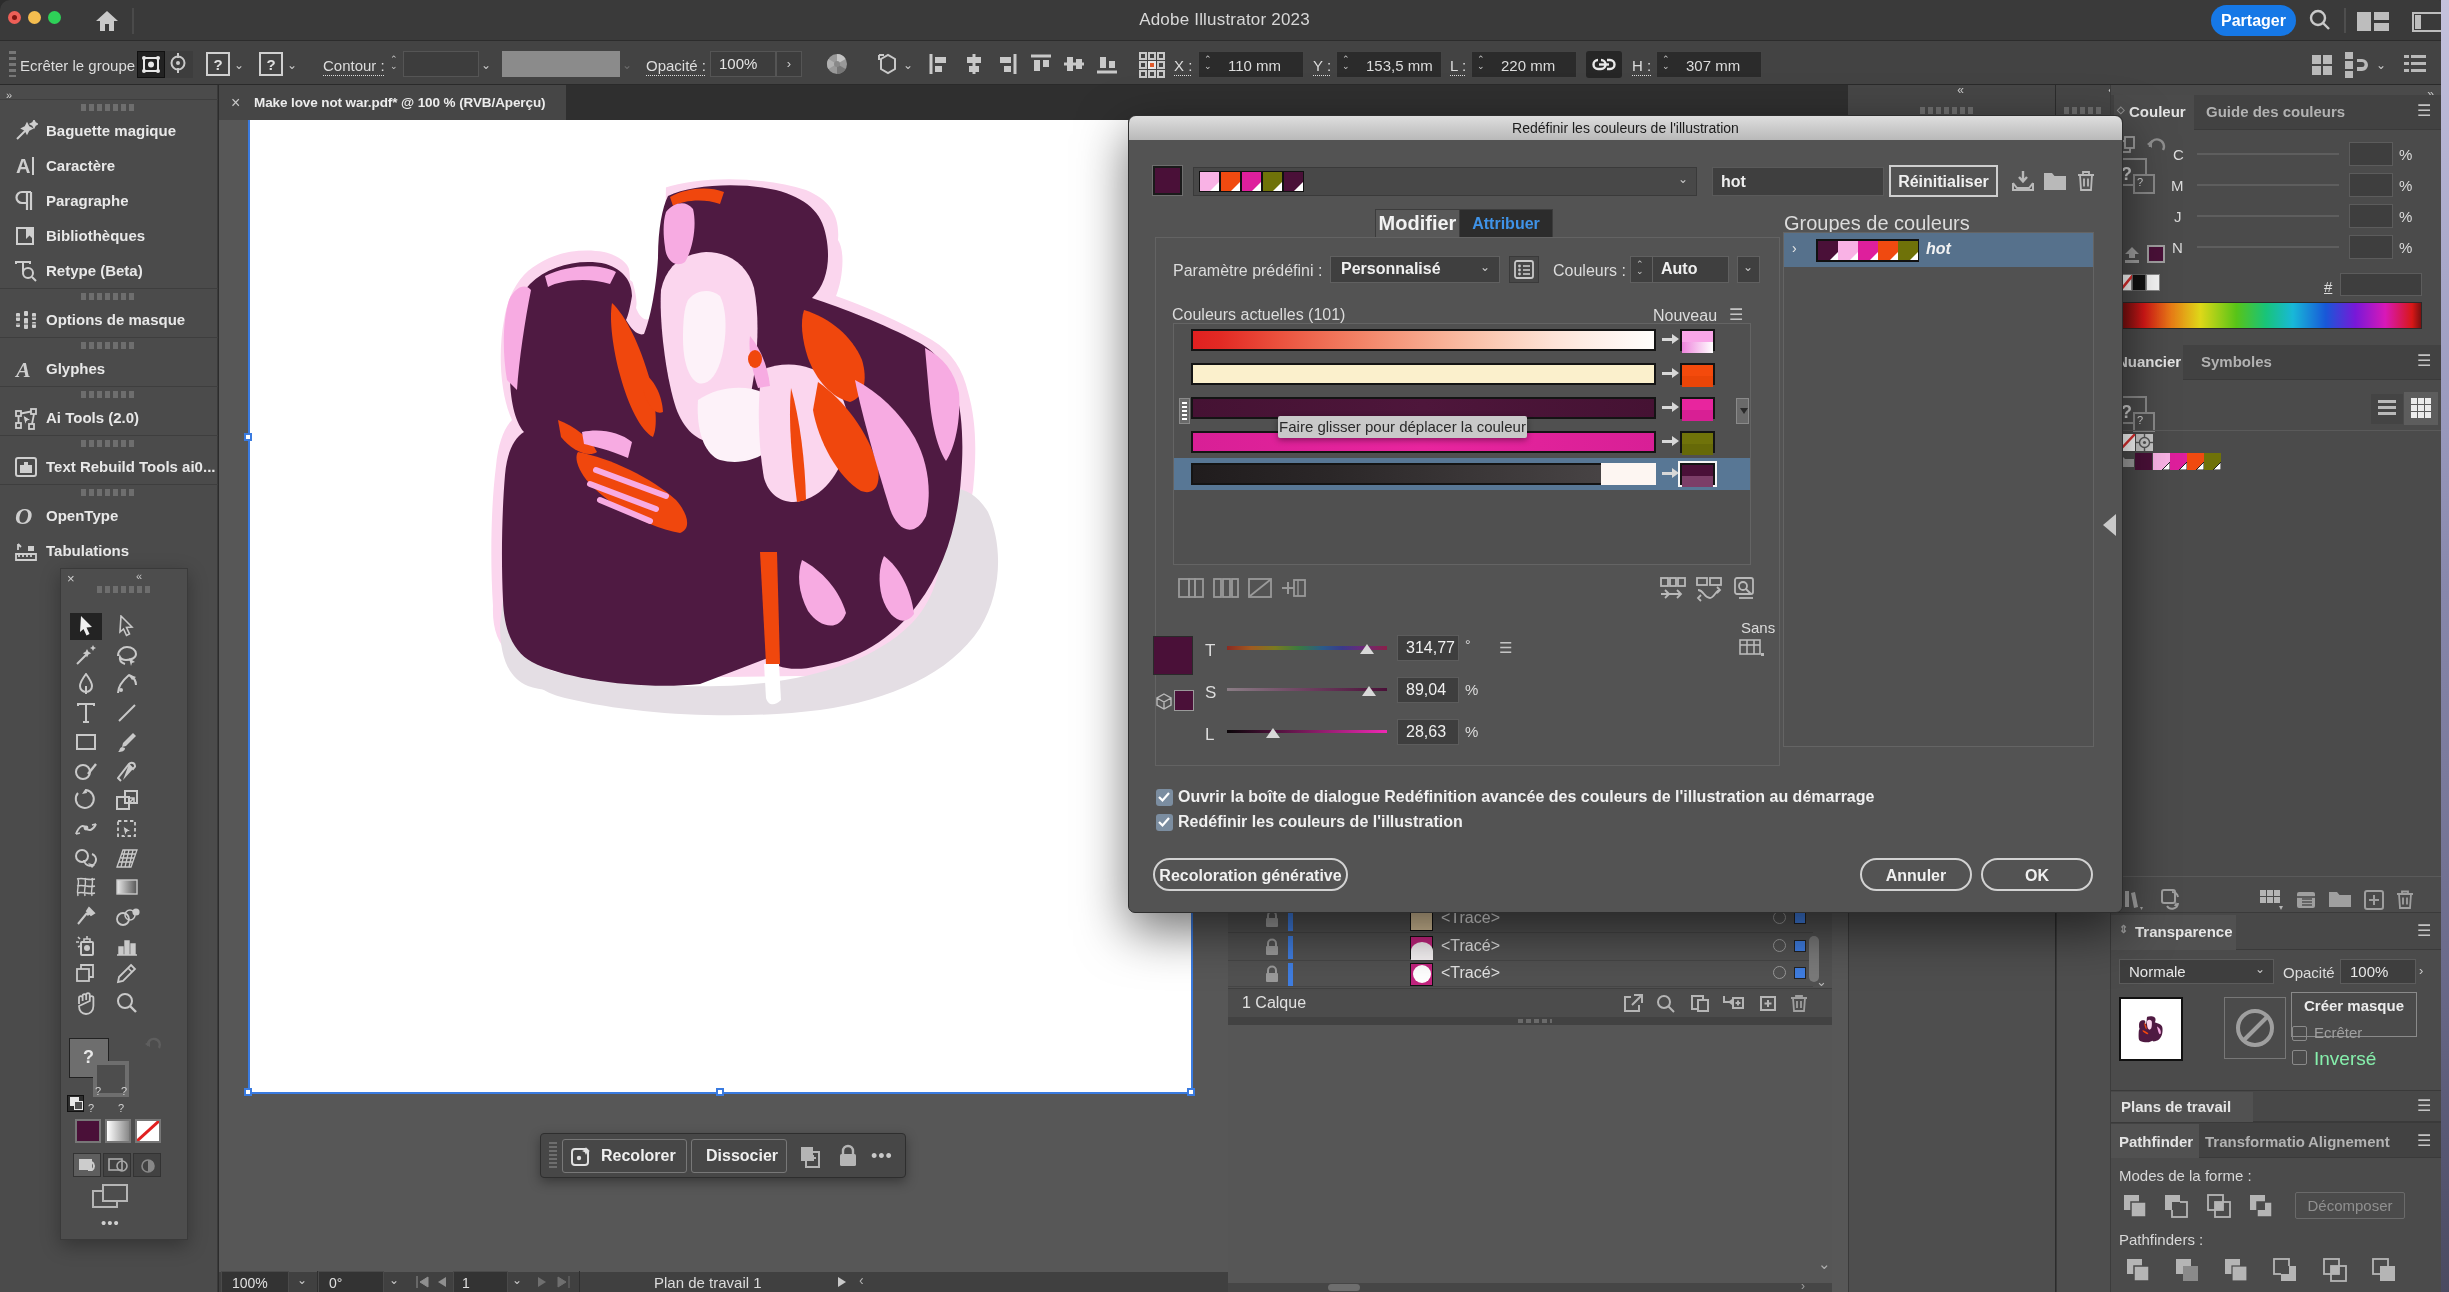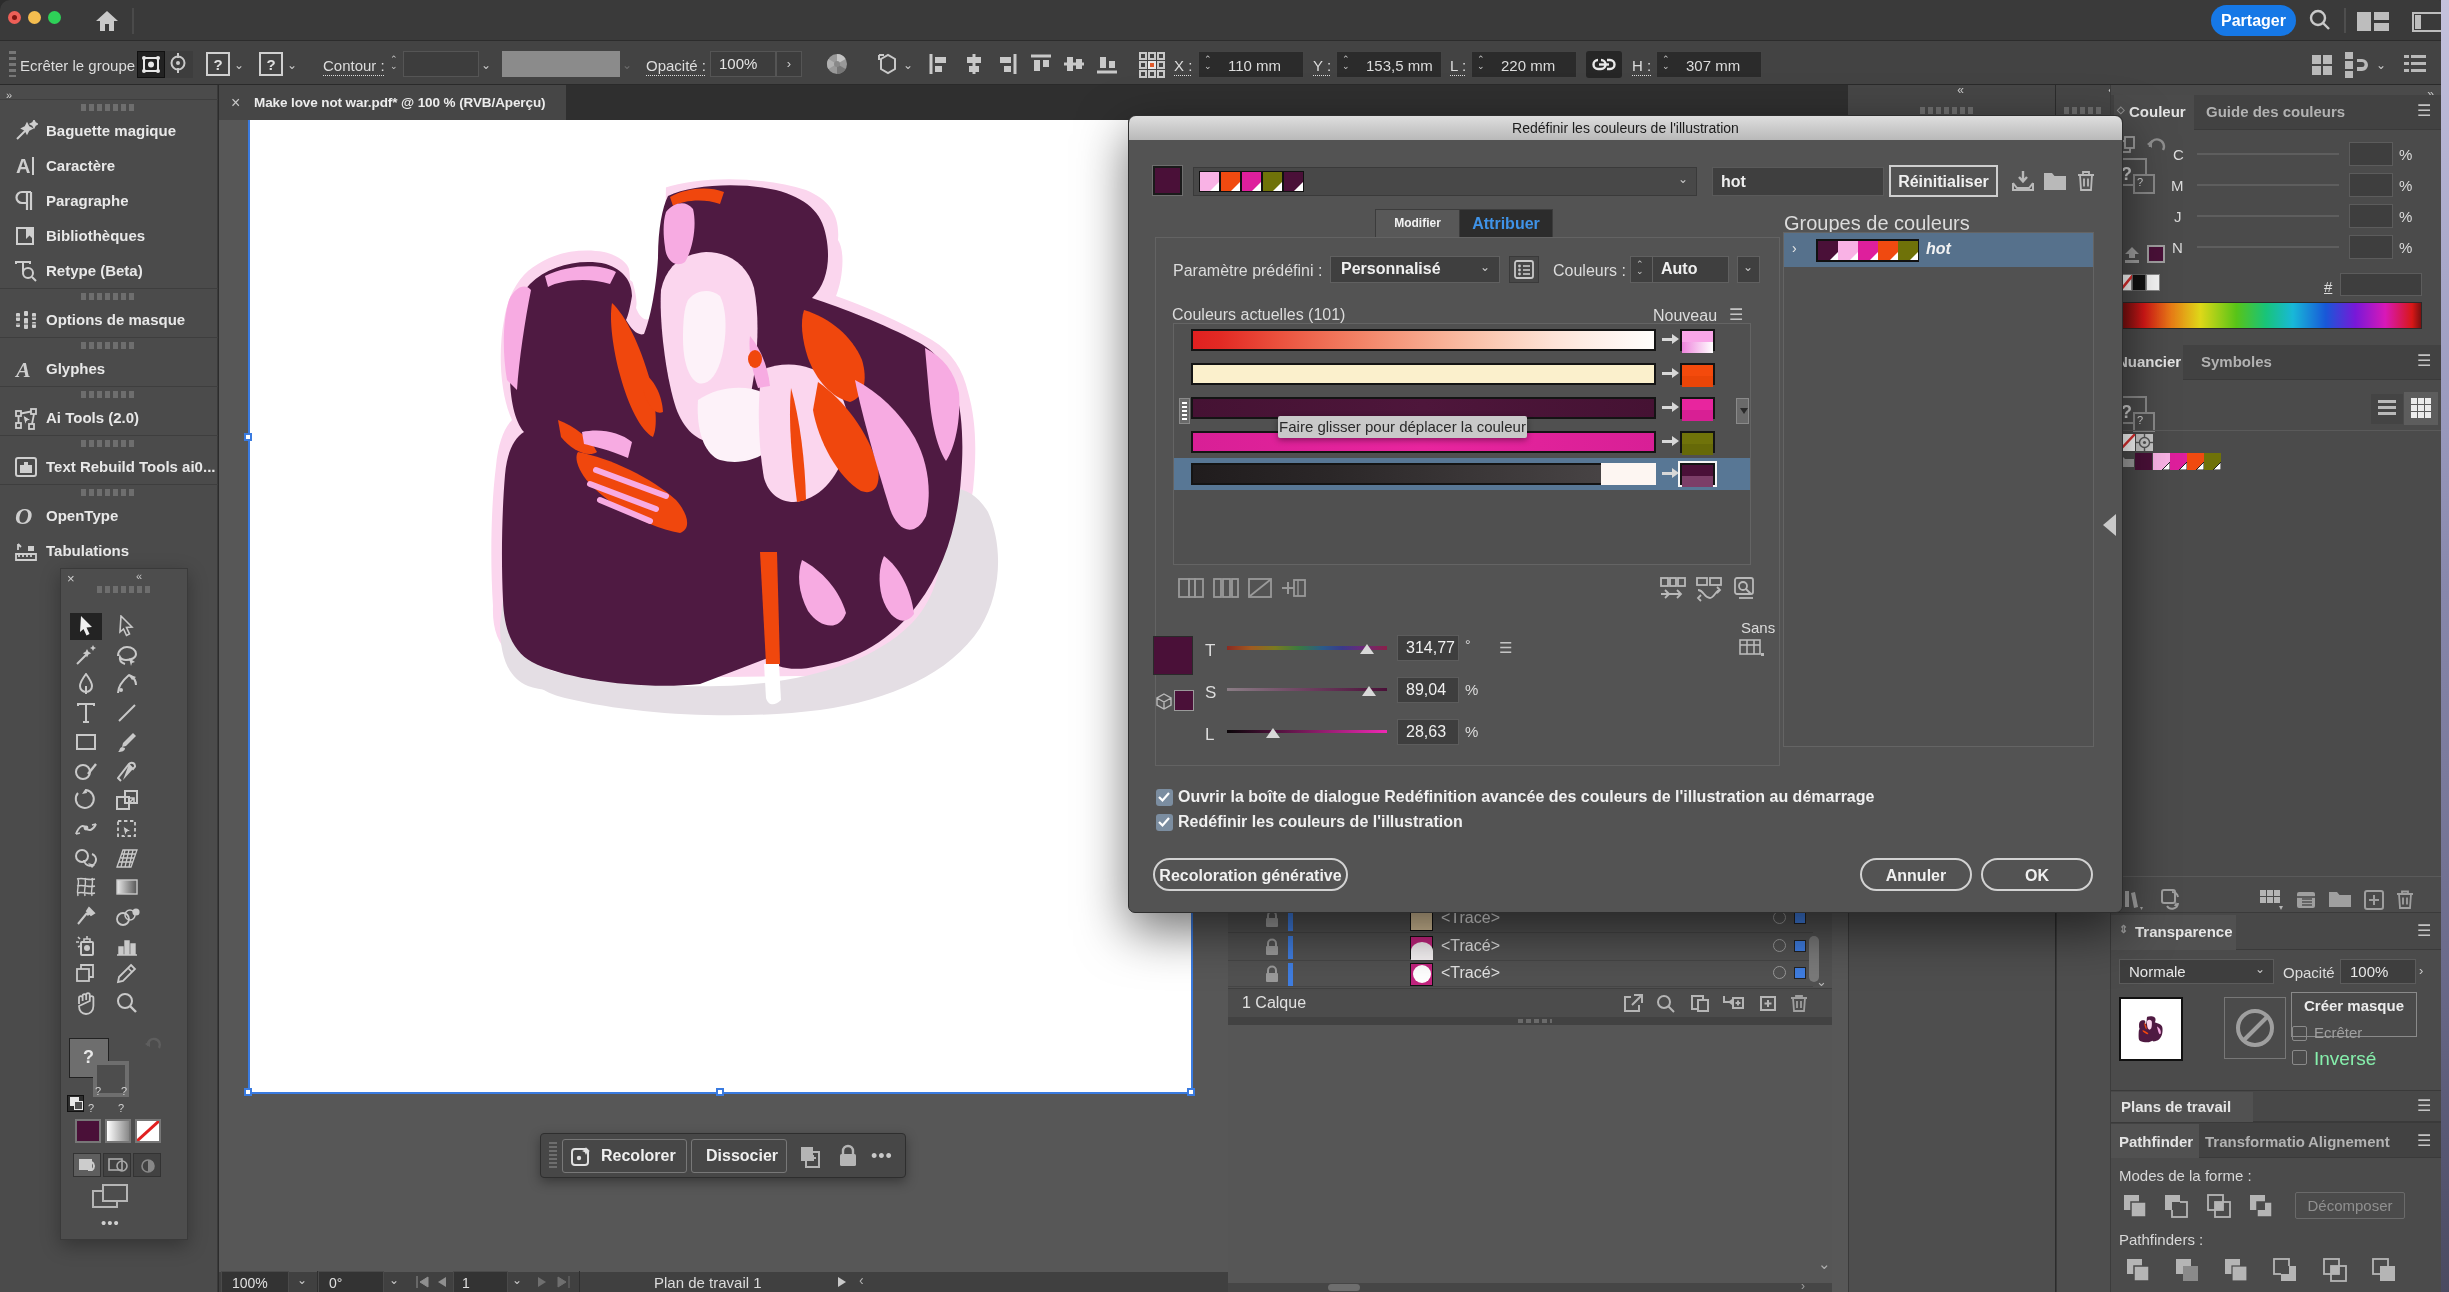--- a/index.html
+++ b/index.html
@@ -66,20 +66,21 @@
 
 <div class="abs" id="titlebar">
  <div class="abs tl" style="left:8px;background:#ee5f57"></div>
  <div class="abs" style="left:12px;top:15px;width:5px;height:5px;border-radius:50%;background:#7d1410"></div>
  <div class="abs tl" style="left:28px;background:#f5bd4f"></div>
  <div class="abs tl" style="left:48px;background:#2ed158"></div>
  <svg class="abs" style="left:96px;top:11px" width="22" height="20" viewBox="0 0 22 20">
         <path d="M11 0 L22 10 L18 10 L18 20 L13 20 L13 13 L9 13 L9 20 L4 20 L4 10 L0 10 Z" fill="#c9c9c9"></path>
       </svg>
  <div class="abs" style="left:132px;top:8px;width:2px;height:26px;background:#4a4a4a"></div>
+ <div class="abs" id="ttext">Adobe Illustrator 2023</div>
  <div class="abs" id="partager">Partager</div>
  <svg class="abs" style="left:2308px;top:8px" width="24" height="24" viewBox="0 0 24 24">
         <circle cx="10" cy="10" r="7" fill="none" stroke="#c9c9c9" stroke-width="2.4"></circle>
         <line x1="15" y1="15" x2="21" y2="21" stroke="#c9c9c9" stroke-width="2.4"></line>
       </svg>
  <div class="abs" style="left:2344px;top:8px;width:2px;height:25px;background:#4e4e4e"></div>
  <svg class="abs" style="left:2357px;top:12px" width="32" height="19" viewBox="0 0 32 19">
         <rect x="0" y="0" width="14" height="19" fill="#bdbdbd"></rect>
         <rect x="17" y="0" width="15" height="8" fill="#bdbdbd"></rect>
         <rect x="17" y="11" width="15" height="8" fill="#bdbdbd"></rect>
@@ -970,21 +971,21 @@
         <path d="M12 1 V11 M8 7 l4 4.5 4 -4.5" fill="none" stroke="#b9b9b9" stroke-width="2.4"></path>
         <path d="M2 13 l4 5 h12 l4 -5 M2 13 v7 h20 v-7" fill="none" stroke="#b9b9b9" stroke-width="2"></path>
       </svg>
  <svg class="abs" style="left:914px;top:55px" width="24" height="20" viewBox="0 0 24 20">
         <path d="M1 19 V2 h8 l2.5 3 H23 v14 Z" fill="#b9b9b9"></path>
       </svg>
  <svg class="abs" style="left:948px;top:53px" width="18" height="23" viewBox="0 0 18 23">
         <path d="M3 6 H15 L14 21 H4 Z M1 6 H17 M6 6 V3 h6 v3 M7 9.5 v8 M11 9.5 v8" fill="none" stroke="#b9b9b9" stroke-width="1.8"></path>
       </svg>
 
- <div class="abs" style="left:246px;top:93px;width:85px;height:29px;background:#585858;border:1px solid #3c3c3c;color:#f2f2f2;font-weight:bold;font-size:12px;text-align:center;line-height:27px">Modifier</div>
+ <div class="abs" style="left:246px;top:93px;width:85px;height:29px;background:#585858;border:1px solid #3c3c3c;color:#f2f2f2;font-weight:bold;font-size:20px;text-align:center;line-height:27px">Modifier</div>
  <div class="abs" style="left:331px;top:93px;width:93px;height:29px;background:#2c2c2c;border:1px solid #3c3c3c;border-left:none;color:#3f93e8;font-weight:bold;font-size:16px;text-align:center;line-height:27px">Attribuer</div>
  <div class="grpbox" style="left:26px;top:121px;width:625px;height:529px"></div>
  <div class="abs lbl" style="left:44px;top:146px;font-size:16px">Paramètre prédéfini :</div>
  <div class="abs" style="left:201px;top:140px;width:170px;height:27px;background:#3f3f3f;border:1px solid #606060">
         <span style="position:absolute;left:10px;top:3px;color:#f0f0f0;font-size:16px;font-weight:bold">Personnalisé</span>
         <span class="chev" style="position:absolute;right:9px;top:3px">⌄</span>
       </div>
  <div class="abs" style="left:380px;top:140px;width:30px;height:27px;background:#474747;border:1px solid #3a3a3a"><svg width="28" height="25" viewBox="0 0 28 25">
           <rect x="5" y="4" width="18" height="17" rx="2" fill="none" stroke="#c9c9c9" stroke-width="1.8"></rect>
           <circle cx="9.5" cy="9" r="1.4" fill="#c9c9c9"></circle>

